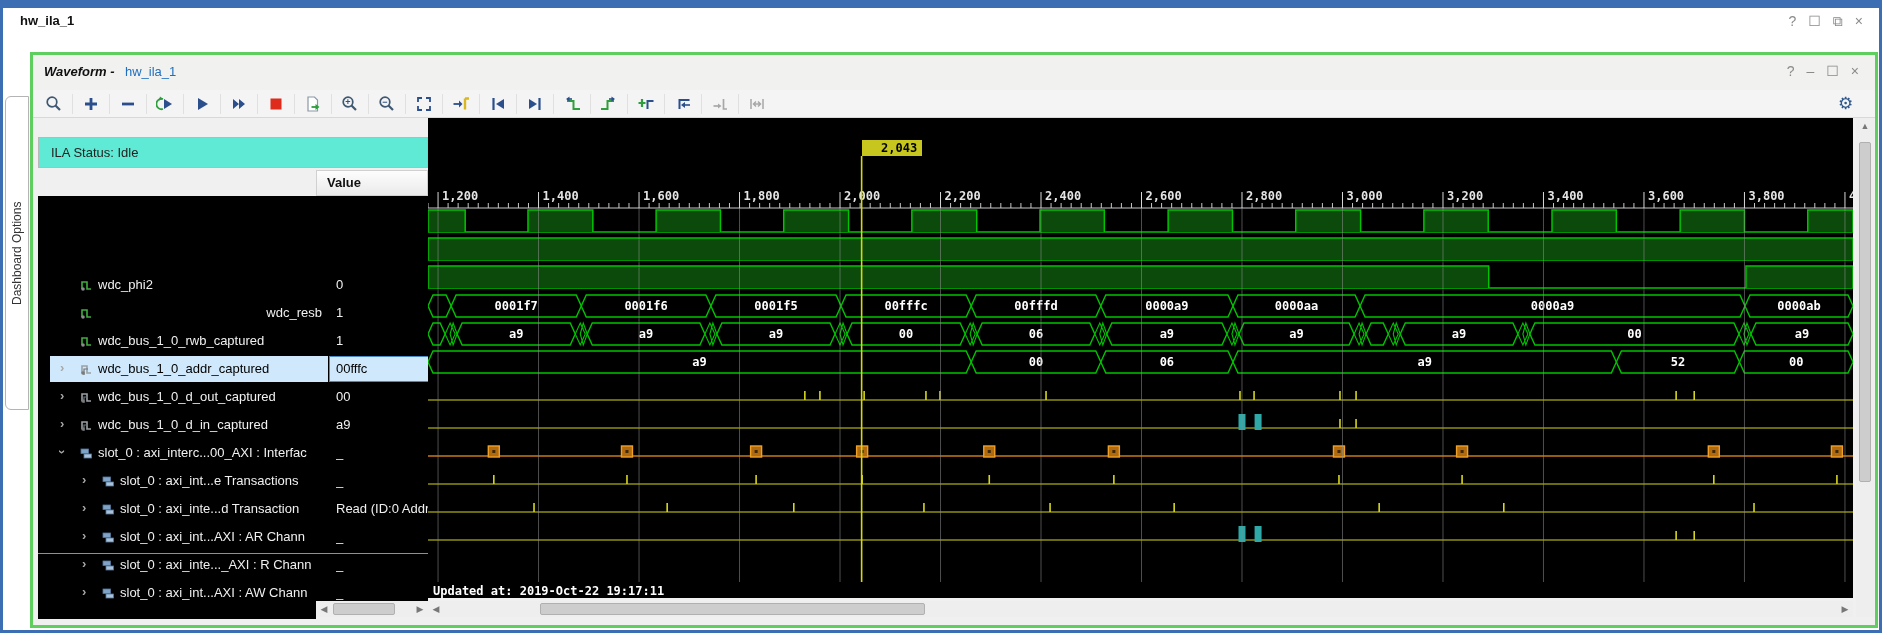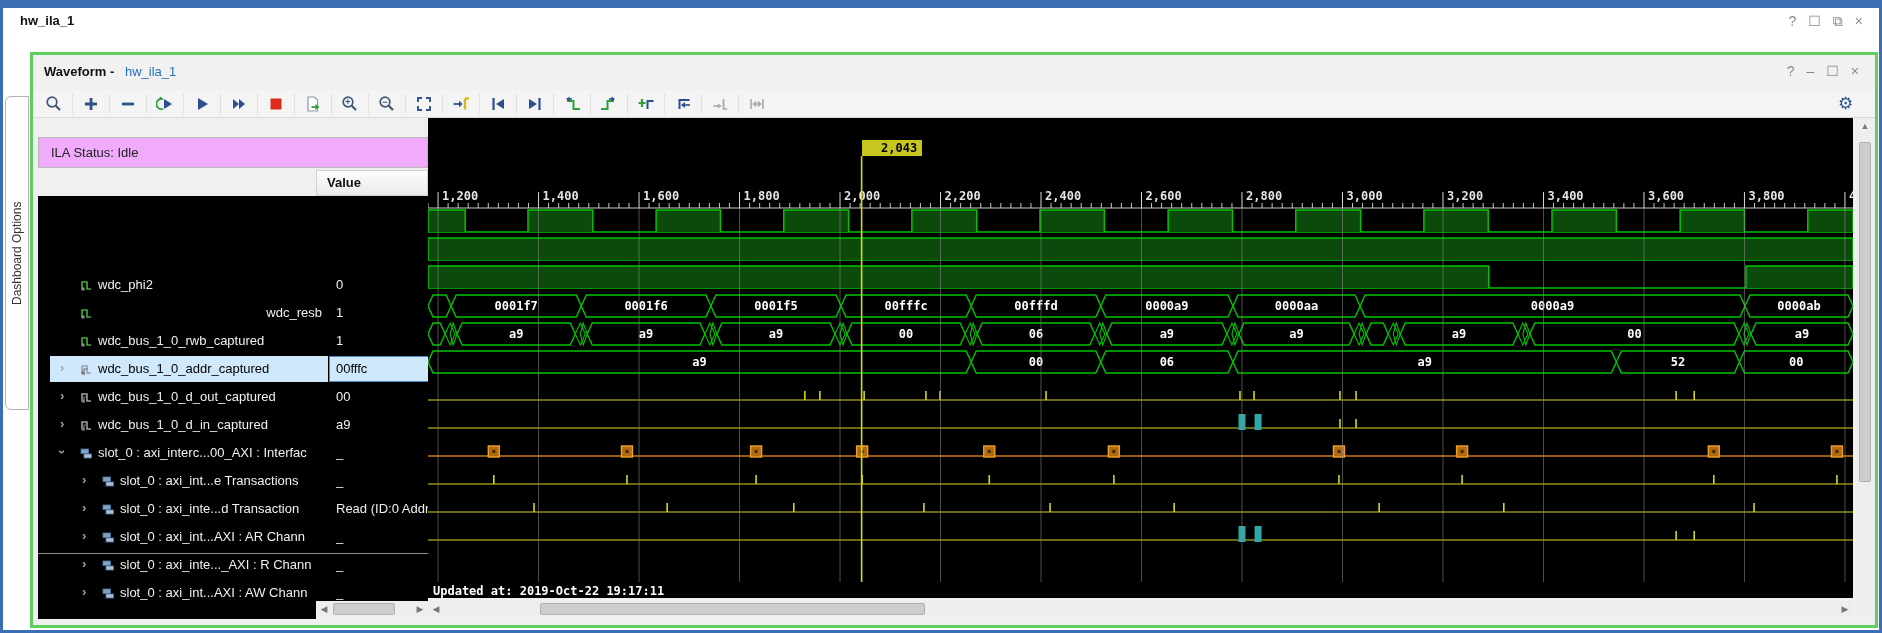--- a/index.html
+++ b/index.html
@@ -6,30 +6,30 @@
   #window{position:relative;width:1882px;height:633px;background:#ffffff;overflow:hidden;}
   #frame{position:absolute;inset:0;border:3px solid #3c6eb4;border-top:8px solid #3c6eb4;pointer-events:none;z-index:90;}
   .titlebar{position:absolute;left:3px;top:8px;width:1876px;height:27px;background:#ffffff;}
   .wtitle{position:absolute;left:17px;top:5px;font-size:13px;font-weight:bold;color:#111;}
   .wctrls{position:absolute;right:16px;top:5px;display:flex;gap:12px;color:#8a8a8a;font-size:14px;}
   .wctrls span{cursor:default;}
   .dash-tab{position:absolute;left:5px;top:96px;width:22px;height:312px;background:#fff;border:1px solid #b4b4b4;border-radius:6px 0 0 6px;z-index:5;}
   .dash-tab span{position:absolute;left:3px;top:0;height:100%;writing-mode:vertical-rl;transform:rotate(180deg);font-size:12px;color:#333;display:flex;align-items:center;justify-content:center;width:16px;}
   .panel{position:absolute;left:30px;top:52px;width:1848px;height:576px;border:3px solid #5ecf5e;background:#f0f0f0;box-sizing:border-box;}
   .phead{position:absolute;left:0;top:0;width:1842px;height:35px;background:#f1f1f0;border-bottom:1px solid #dcdcdc;}
-  .pt{position:absolute;left:11px;top:9px;font-size:13px;font-weight:bold;color:#111;}
+  .pt{position:absolute;left:11px;top:9px;font-size:13px;font-weight:bold;color:#111;font-style:italic;}
   .plink{position:absolute;left:92px;top:9px;font-size:13px;color:#1f6fbf;text-decoration:none;cursor:pointer;}
   .pctrls{position:absolute;right:16px;top:8px;display:flex;gap:12px;color:#8a8a8a;font-size:14px;}
   .ptoolbar{position:absolute;left:0;top:35px;width:1842px;height:28px;background:#f4f4f4;border-bottom:1px solid #d8d8d8;display:flex;align-items:center;padding-left:8px;box-sizing:border-box;}
   .tbcell{display:flex;align-items:center;height:28px;}
   .tbi{width:26px;height:18px;display:flex;align-items:center;justify-content:center;cursor:pointer;}
   .tbsep{width:1px;height:20px;background:#e0e0e0;margin:0 5px;}
   .gearbtn{position:absolute;left:1805px;top:3px;font-size:17px;color:#30588c;cursor:pointer;}
   .content{position:absolute;left:0;top:63px;width:1842px;height:507px;}
-  .ila-box{position:absolute;left:5px;top:19px;width:390px;height:31px;background:#f0abfc;border:1px solid #b8b8b8;box-sizing:border-box;font-size:13px;color:#222;}
+  .ila-box{position:absolute;left:5px;top:19px;width:390px;height:31px;background:#5eead4;border:1px solid #b8b8b8;box-sizing:border-box;font-size:13px;color:#222;}
   .ila-box span{position:absolute;left:12px;top:7px;}
   .hdr{position:absolute;top:52px;height:26px;background:linear-gradient(#fdfdfd,#eaeaea);border:1px solid #d0d0d0;box-sizing:border-box;font-size:13px;font-weight:bold;color:#111;}
   .hdr span{position:absolute;left:10px;top:4px;}
   .hdr-name{left:5px;width:278px;}
   .hdr-value{left:283px;width:112px;}
   .blk{position:absolute;background:#000;}
   .blk-name{left:5px;top:78px;width:278px;height:423px;}
   .blk-value{left:283px;top:78px;width:112px;height:405px;}
   .tree-sep{position:absolute;left:5px;top:435px;width:390px;height:1px;background:#909090;}
   #treeRows{position:absolute;left:5px;top:90px;width:390px;}

